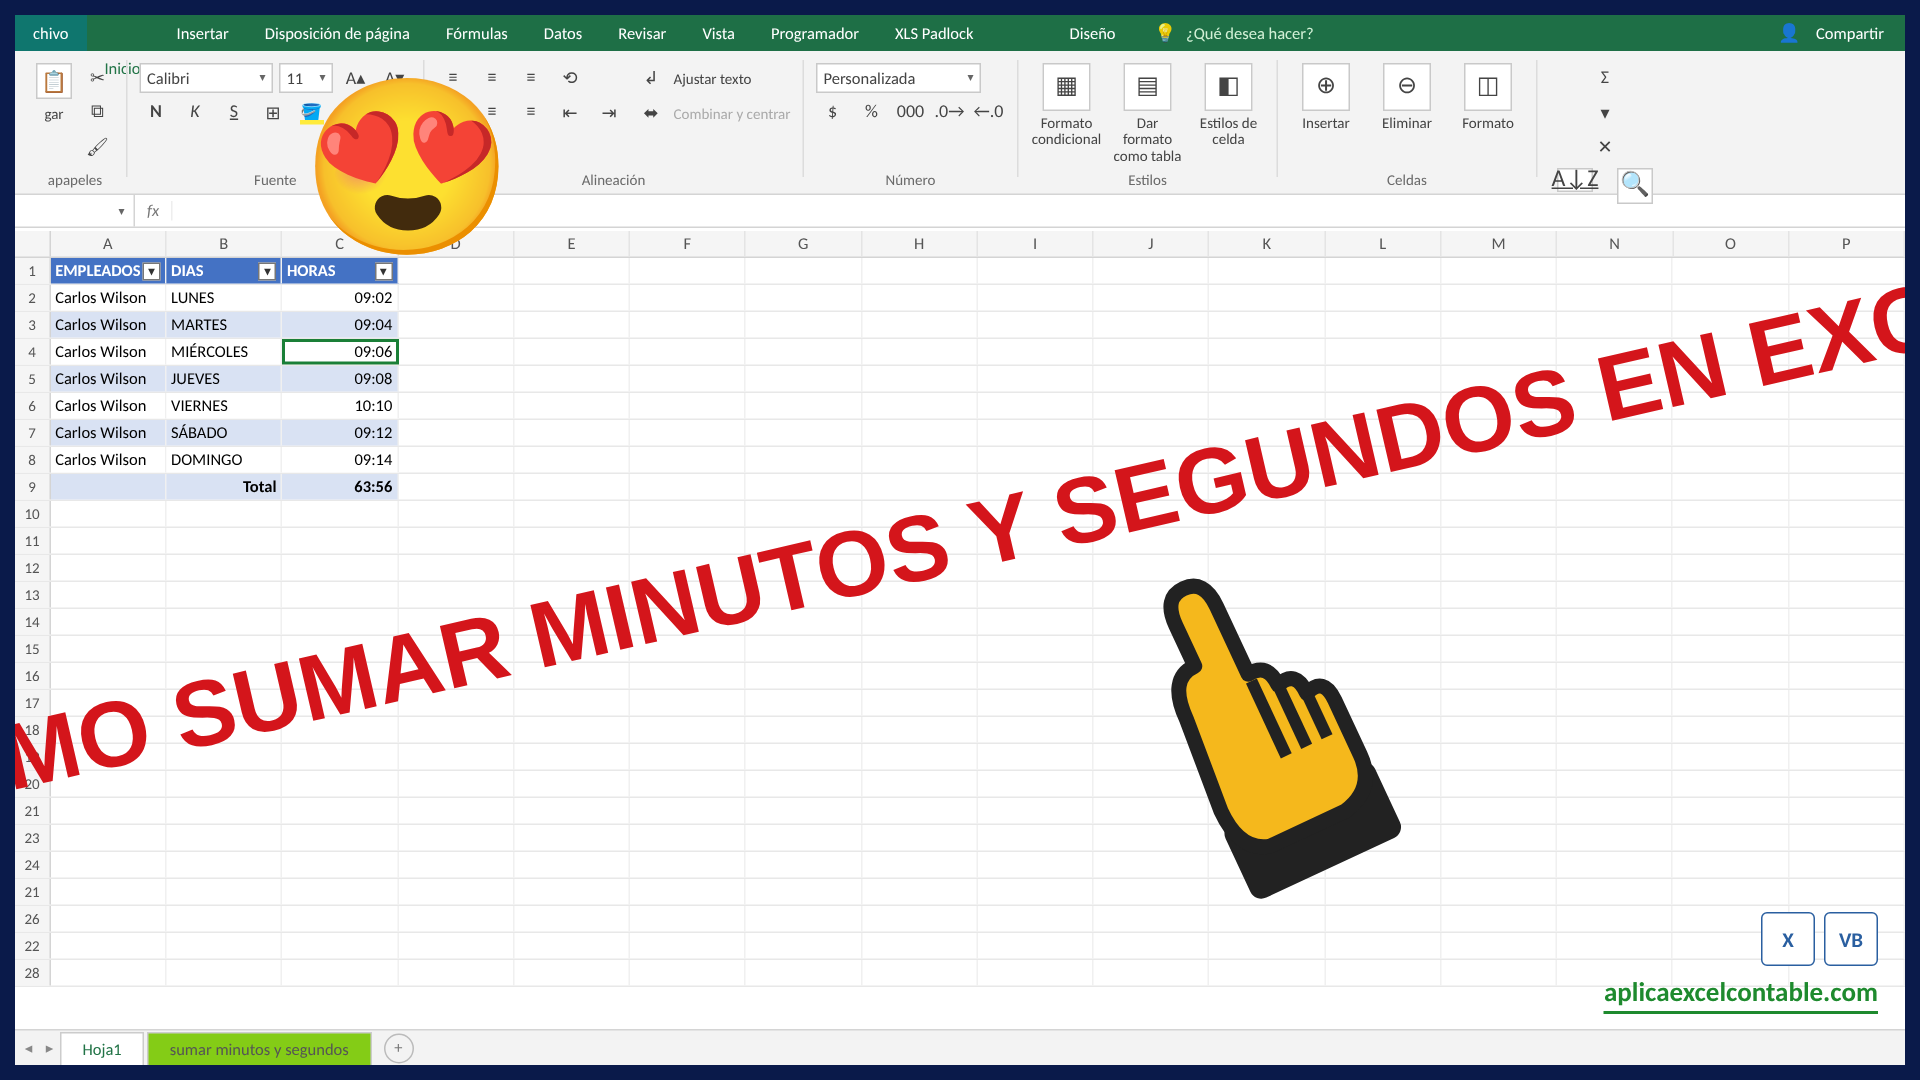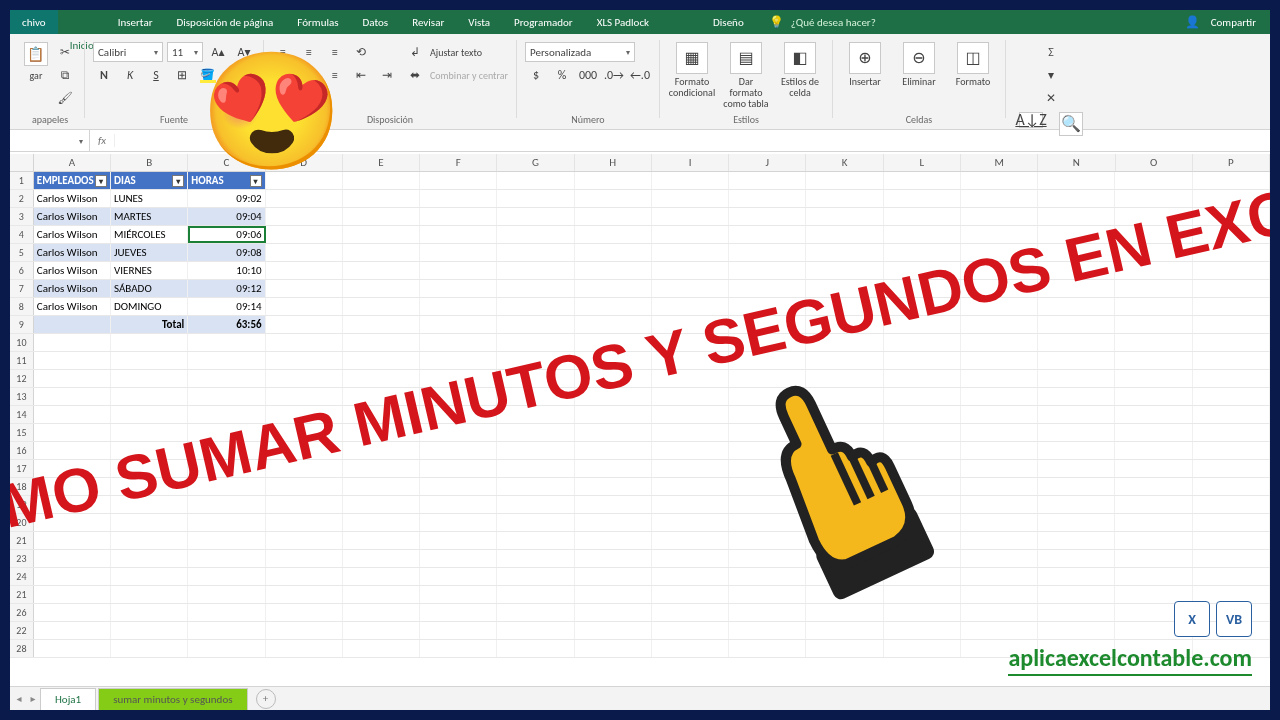--- a/index.html
+++ b/index.html
@@ -17,21 +17,21 @@
 
   
   .ribbon{background:#f3f3f3;border-bottom:1px solid #d4d4d4;height:96px;display:flex;align-items:flex-start;padding:4px 6px 0;font-size:11px;color:#444;}
   .group{display:flex;flex-direction:column;align-items:center;height:100%;padding:0 8px;}
   .group-body{flex:1;display:flex;align-items:flex-start;gap:6px;padding-top:4px;}
   .group-title{font-size:10px;color:#6a6a6a;padding-bottom:3px;}
   .vsep{width:1px;background:#dcdcdc;height:78px;margin-top:2px;}
   .stack{display:flex;flex-direction:column;gap:3px;}
   .row{display:flex;align-items:center;gap:4px;}
   .btn-sm{width:22px;height:20px;border:1px solid transparent;display:flex;align-items:center;justify-content:center;font-size:12px;color:#444;background:transparent;cursor:pointer;border-radius:2px;}
-  .dd{width:70px;height:20px;border:1px solid #c9c9c9;background:#fff;font-size:11px;display:flex;align-items:center;padding:0 4px;justify-content:space-between;}
+  .dd{width:89px;height:20px;border:1px solid #c9c9c9;background:#fff;font-size:11px;display:flex;align-items:center;padding:0 4px;justify-content:space-between;}
   .dd.small{width:36px;}
   .dd-caret{font-size:8px;color:#666;}
   .btn-big{width:48px;text-align:center;font-size:10px;line-height:1.1;cursor:pointer;}
   .btn-big .ic{width:32px;height:32px;margin:0 auto 2px;background:#fff;border:1px solid #c9c9c9;display:flex;align-items:center;justify-content:center;font-size:16px;}
   .clip{width:24px;height:24px;background:#fff;border:1px solid #c9c9c9;display:flex;align-items:center;justify-content:center;font-size:14px;}
 
   
   .fxbar{height:22px;border-bottom:1px solid #d4d4d4;display:flex;align-items:center;font-size:11px;color:#555;background:#fff;}
   .namebox{width:80px;height:100%;border-right:1px solid #d4d4d4;display:flex;align-items:center;padding:0 6px;justify-content:space-between;}
   .fxlbl{padding:0 8px;font-style:italic;color:#777;border-right:1px solid #eee;}
@@ -61,21 +61,21 @@
   .sheet{height:22px;padding:0 14px;display:flex;align-items:center;border:1px solid #ccc;border-bottom:none;background:#fff;color:#217346;cursor:pointer;}
   .sheet.inactive{background:#84cc16;color:#555;}
   .addsheet{width:20px;height:20px;border-radius:50%;border:1px solid #bbb;display:flex;align-items:center;justify-content:center;color:#777;cursor:pointer;margin-left:6px;}
   .nav-tri{width:28px;display:flex;justify-content:space-around;color:#888;font-size:10px;position:absolute;left:2px;}
 
   
   .emoji{position:absolute;font-size:115px;left:190px;top:32px;z-index:50;}
   .bigtext{position:absolute;z-index:60;left:50%;top:50%;transform:translate(-50%,-50%) rotate(-13deg);font-size:62px;font-weight:900;color:#d4151b;white-space:nowrap;letter-spacing:0;font-family:Arial,sans-serif;}
   .pointer{position:absolute;z-index:55;left:720px;top:350px;}
   .watermark{position:absolute;right:18px;bottom:34px;text-align:right;z-index:40;}
-  .watermark .txt{color:#1e8a2e;font-size:24px;font-weight:600;border-bottom:2px solid #1e8a2e;padding-bottom:2px;}
+  .watermark .txt{color:#1e8a2e;font-size:18px;font-weight:600;border-bottom:2px solid #1e8a2e;padding-bottom:2px;}
   .wm-icons{display:flex;gap:6px;justify-content:flex-end;margin-bottom:6px;}
   .wm-ic{width:36px;height:36px;border:1px solid #2a5fa0;background:#fff;display:flex;align-items:center;justify-content:center;color:#2a5fa0;font-weight:bold;font-size:14px;border-radius:4px;}
   .bulb{font-size:12px;color:#fff;}
   .person-ic{font-size:12px;color:#fff;margin-right:4px;}
 </style>
 </head>
 <body>
 
 <div class="frame">
 
@@ -168,21 +168,21 @@
           <div class="row">
               <span class="btn-sm">↲</span>
               <span>Ajustar texto</span>
             </div>
           <div class="row" style="color:#aaa;">
               <span class="btn-sm">⬌</span>
               <span>Combinar y centrar</span>
             </div>
         </div>
       </div>
-      <div class="group-title">Disposición</div>
+      <div class="group-title">Alineación</div>
     </div>
     <div class="vsep"></div>
 
     <div class="group">
       <div class="group-body stack">
         <div class="dd" style="width:110px;">
             <span>Personalizada</span>
             <span class="dd-caret">▾</span>
           </div>
         <div class="row">

